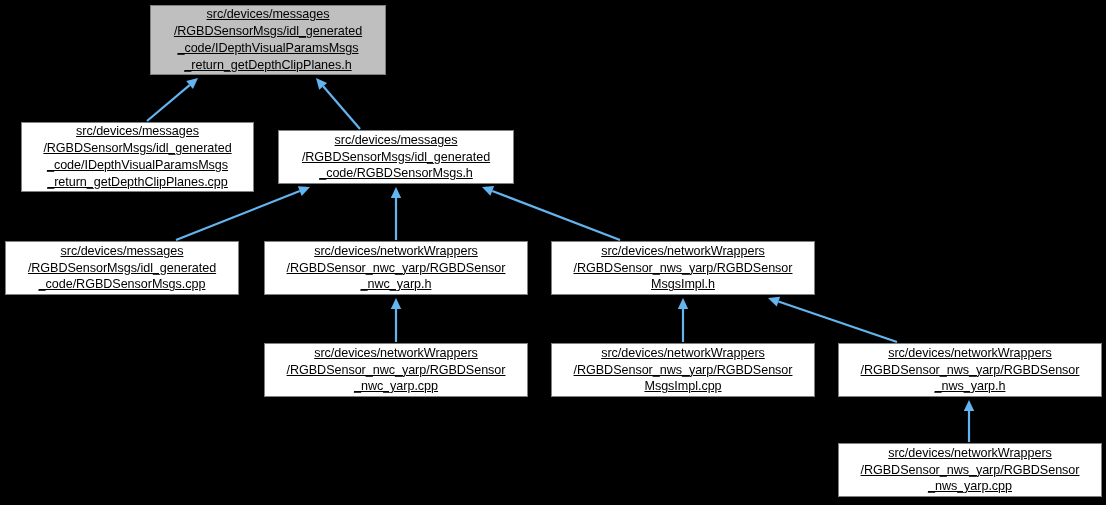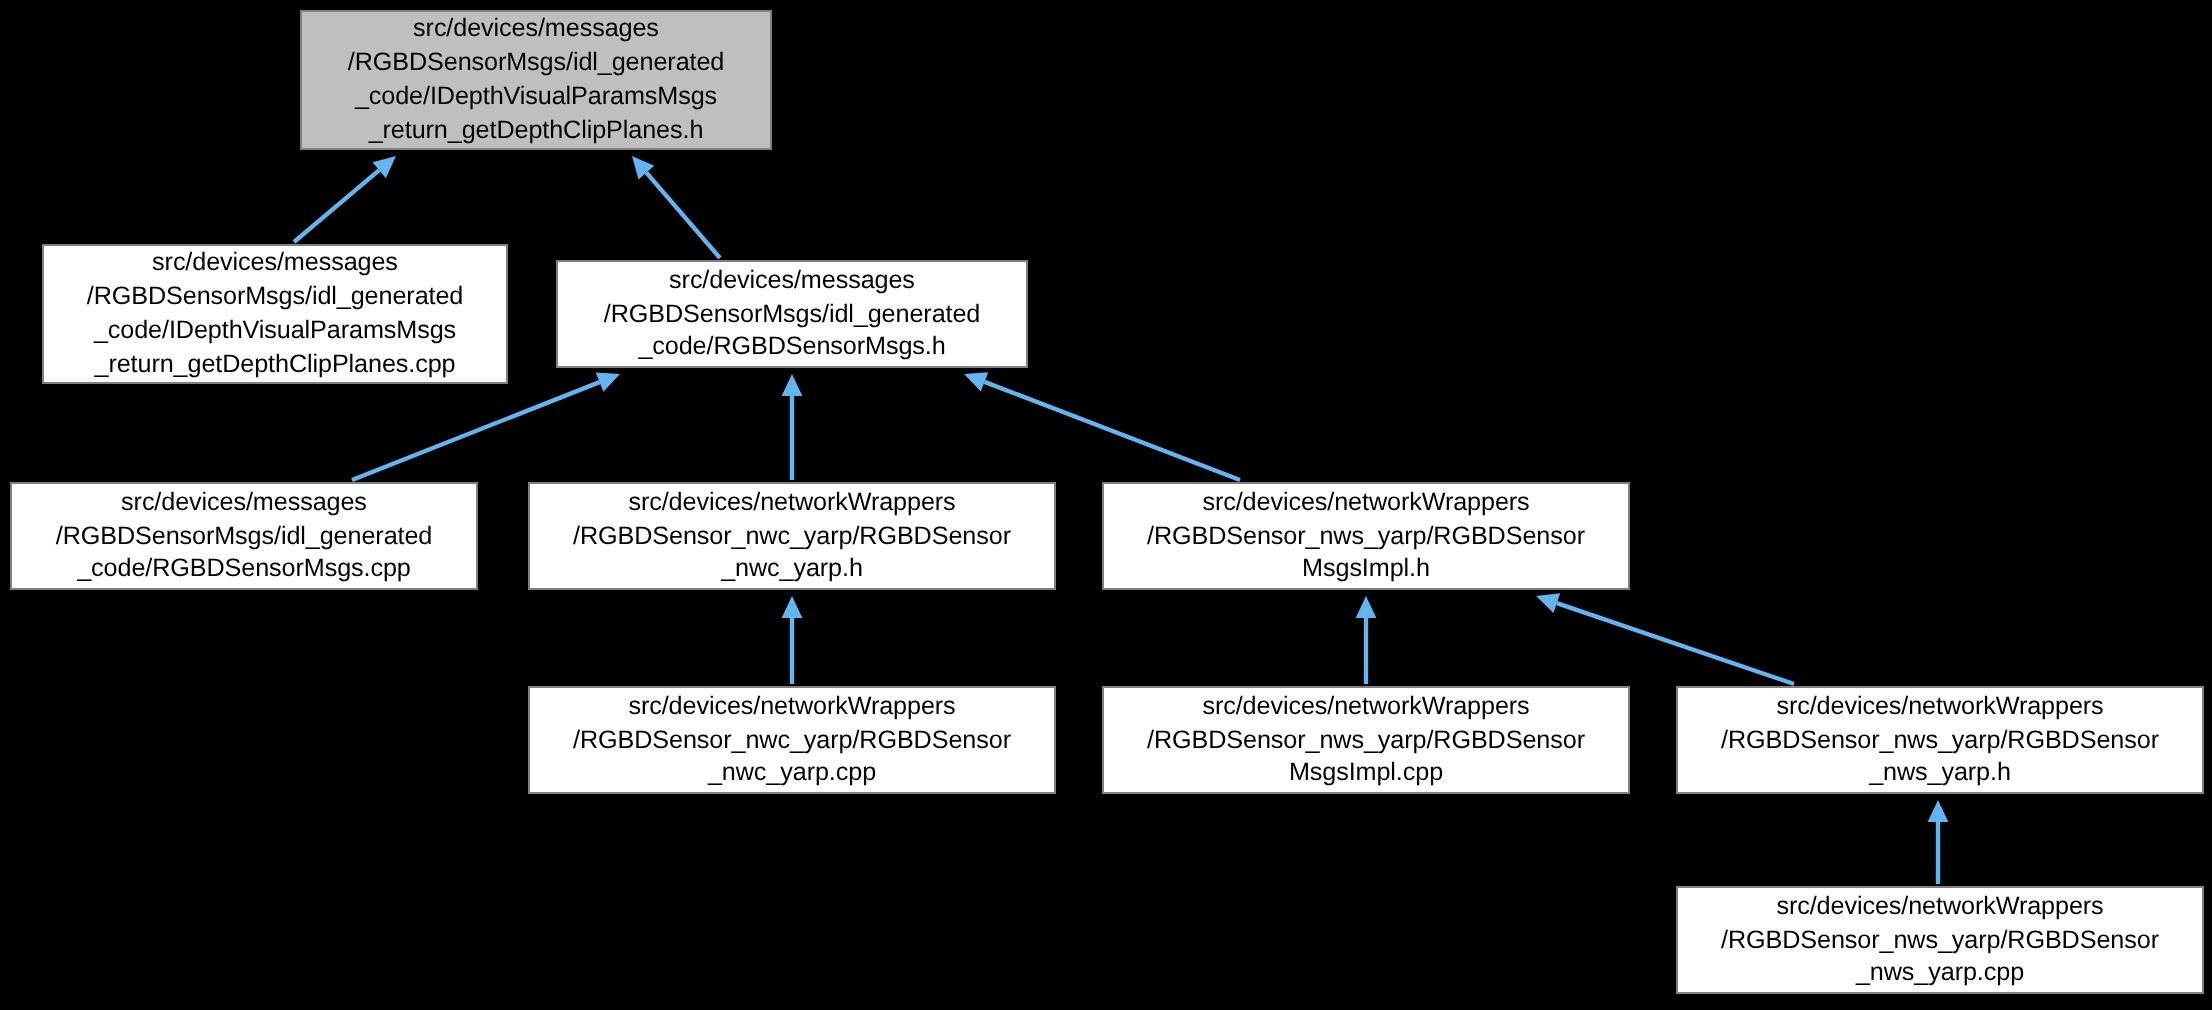--- a/index.html
+++ b/index.html
@@ -39,20 +39,21 @@
   .node.root {
     background: #bfbfbf;
     border: 1px solid #808080;
   }
   .node-label {
     display: block;
     font-size: 12.6px;
     line-height: 16.8px;
     white-space: pre;
     letter-spacing: -0.05px;
+    text-decoration: underline;
   }
 </style>
 </head>
 <body>
 
 <div id="graph-root">
   <svg id="edge-layer" viewBox="0 0 1106 505" xmlns="http://www.w3.org/2000/svg">
       <line x1="147" y1="121" x2="189.59025444946644" y2="85.09056977790085" stroke="#64b4f0" stroke-width="2.2"></line>
       <polygon points="192.94216016265594,89.06608585633491 186.23834873627695,81.1150536994668 198,78" fill="#64b4f0"></polygon>
       <line x1="360" y1="129" x2="323.18556582201427" y2="86.32872402097107" stroke="#64b4f0" stroke-width="2.2"></line>

